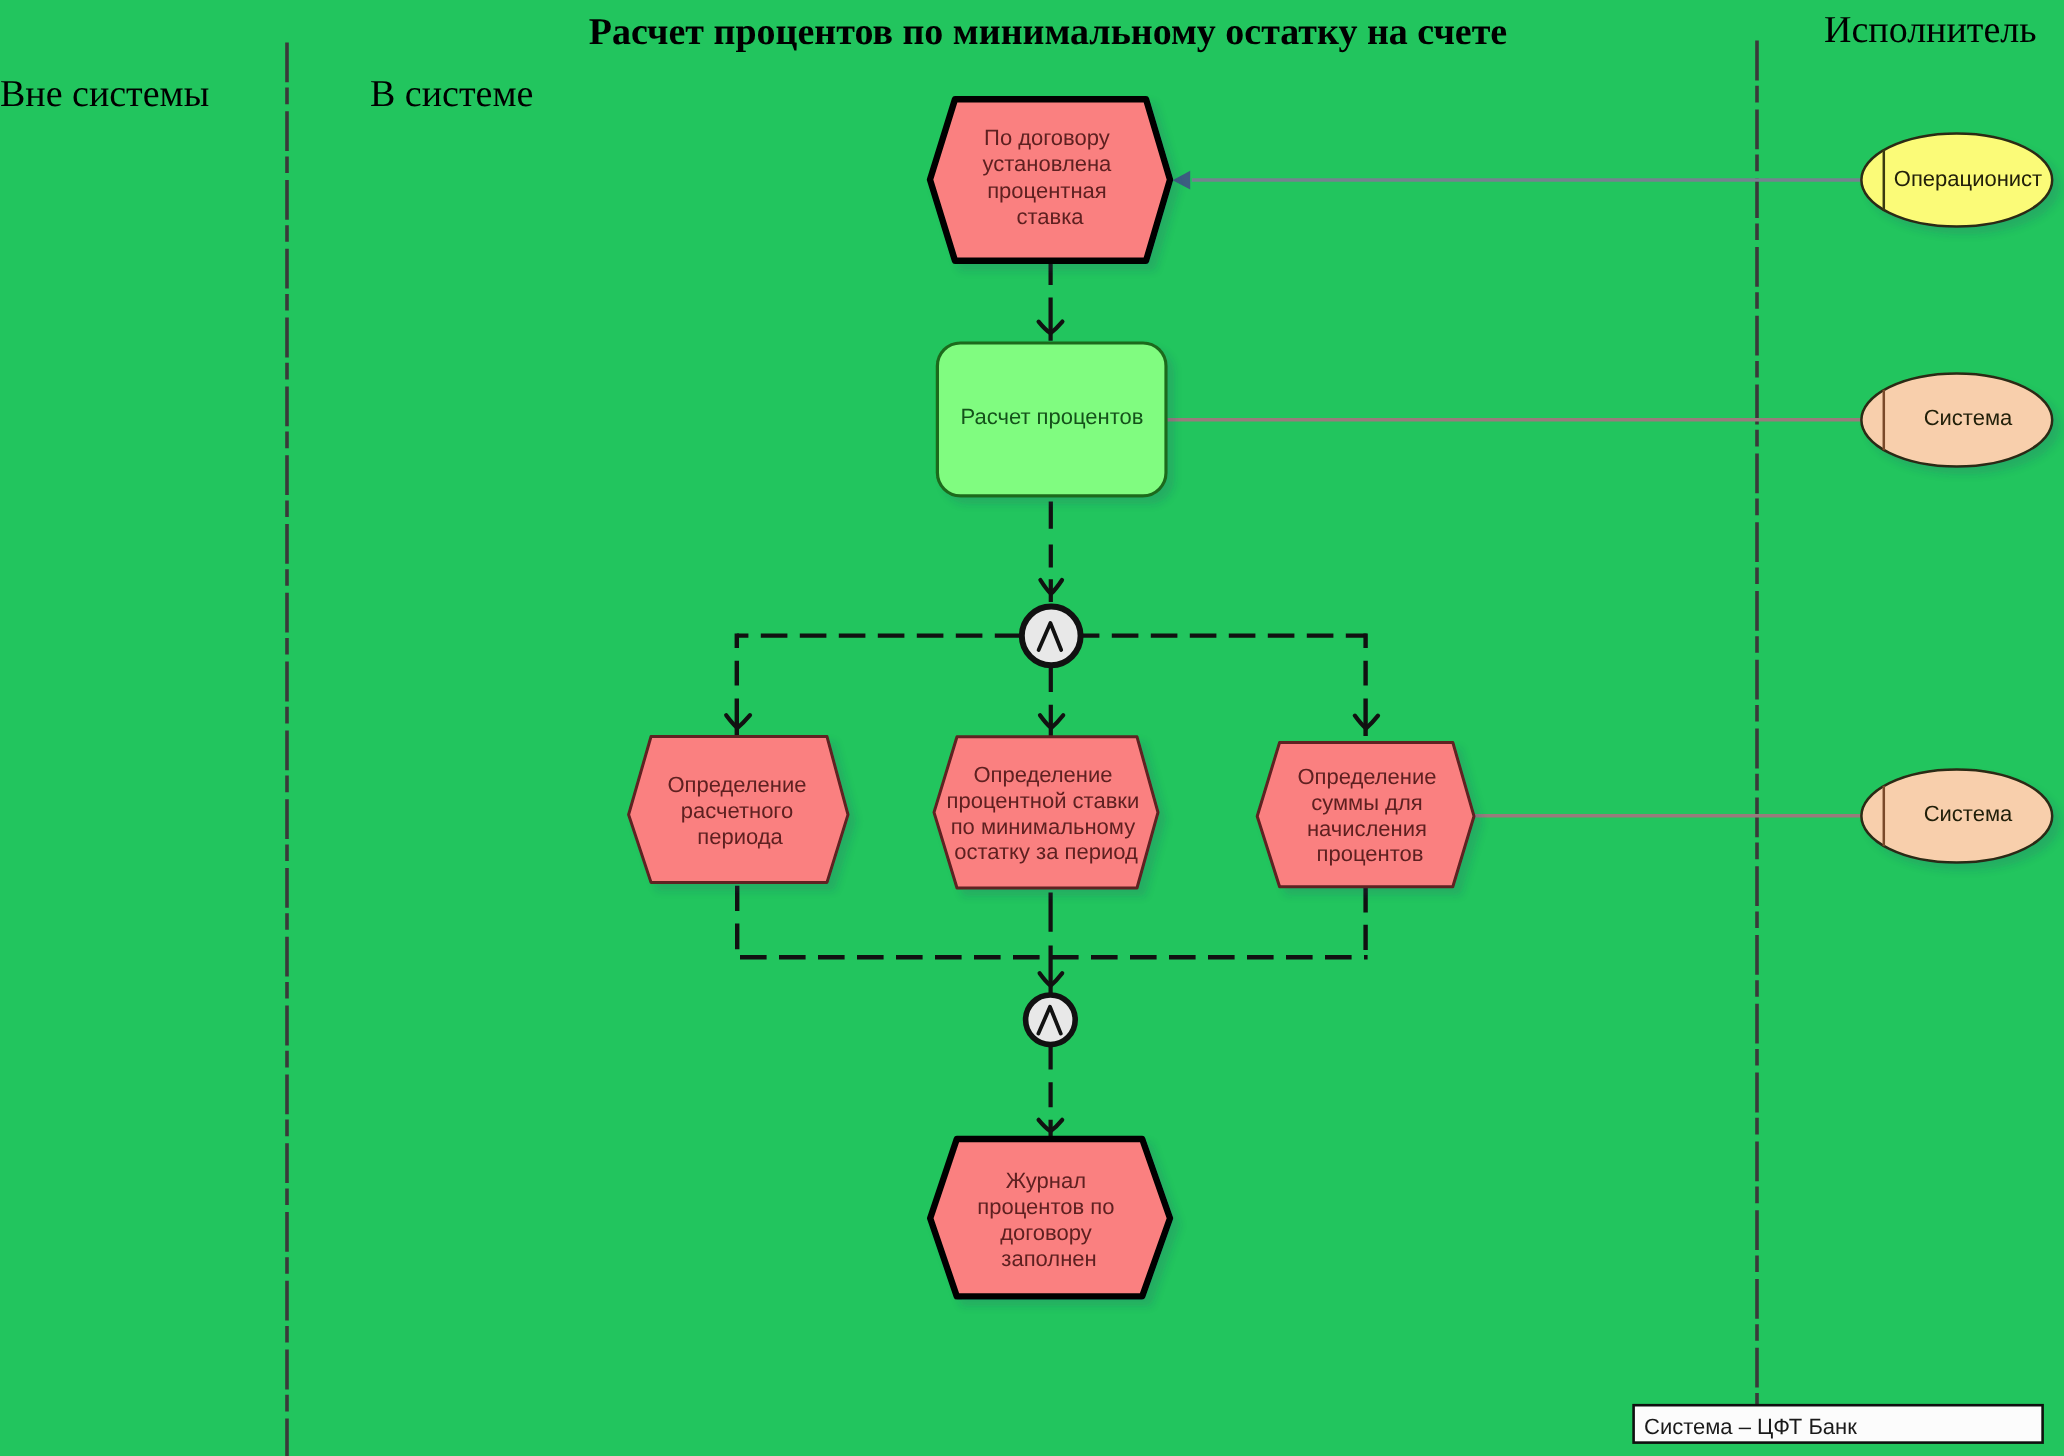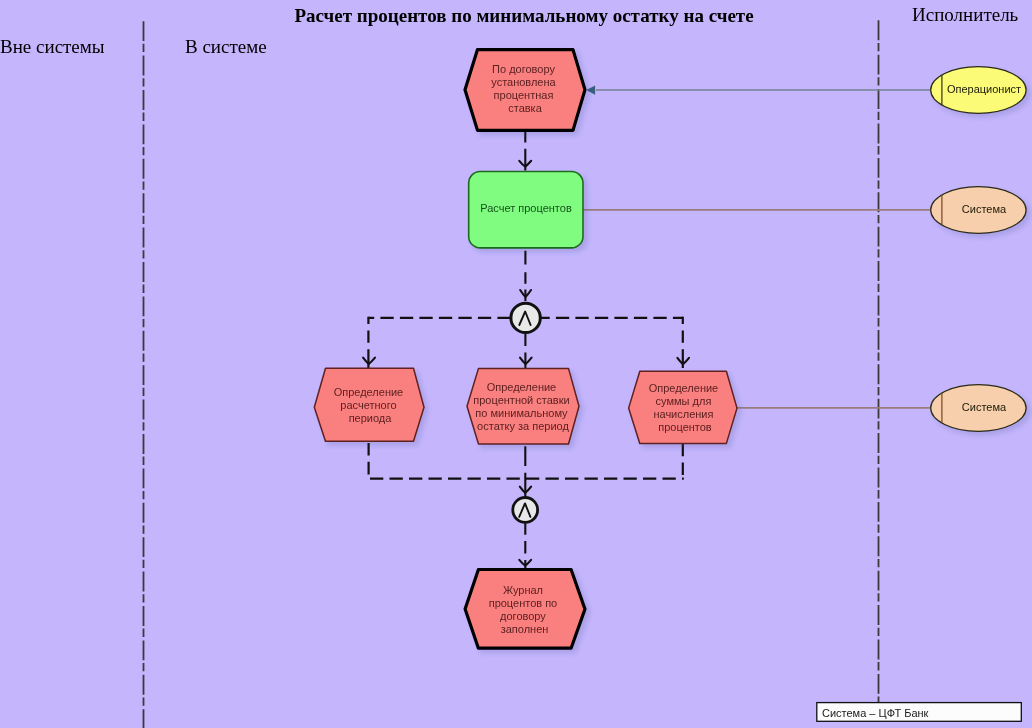--- a/index.html
+++ b/index.html
@@ -1,18 +1,18 @@
 <!DOCTYPE html>
 <html><head>
 <meta charset="utf-8">
 <title>diagram</title>
 <style>
   html,body{margin:0;padding:0;background:#ffffff;}
   body{width:1032px;height:728px;overflow:hidden;font-family:"Liberation Sans",sans-serif;}
-  #stage{position:relative;width:1032px;height:728px;background:#c4b5fd;}
+  #stage{position:relative;width:1032px;height:728px;background:#22c55e;}
   svg#canvas{position:absolute;left:0;top:0;width:1032px;height:728px;display:block;}
   svg#canvas{will-change:transform;transform:translateZ(0);}
   .lane-label{font-family:"Liberation Serif",serif;font-size:19px;fill:#000000;}
   .diagram-title{font-family:"Liberation Serif",serif;font-size:19px;font-weight:bold;fill:#000000;}
   .node-text{font-family:"Liberation Sans",sans-serif;font-size:11px;}
   .role-text{font-family:"Liberation Sans",sans-serif;font-size:11px;fill:#22200a;}
   .footer-text{font-family:"Liberation Sans",sans-serif;font-size:11px;fill:#1a1a1a;}
   .gw-label-a11y{font-family:"Liberation Sans",sans-serif;font-size:14px;fill:none;opacity:0;}
 </style>
 </head>

